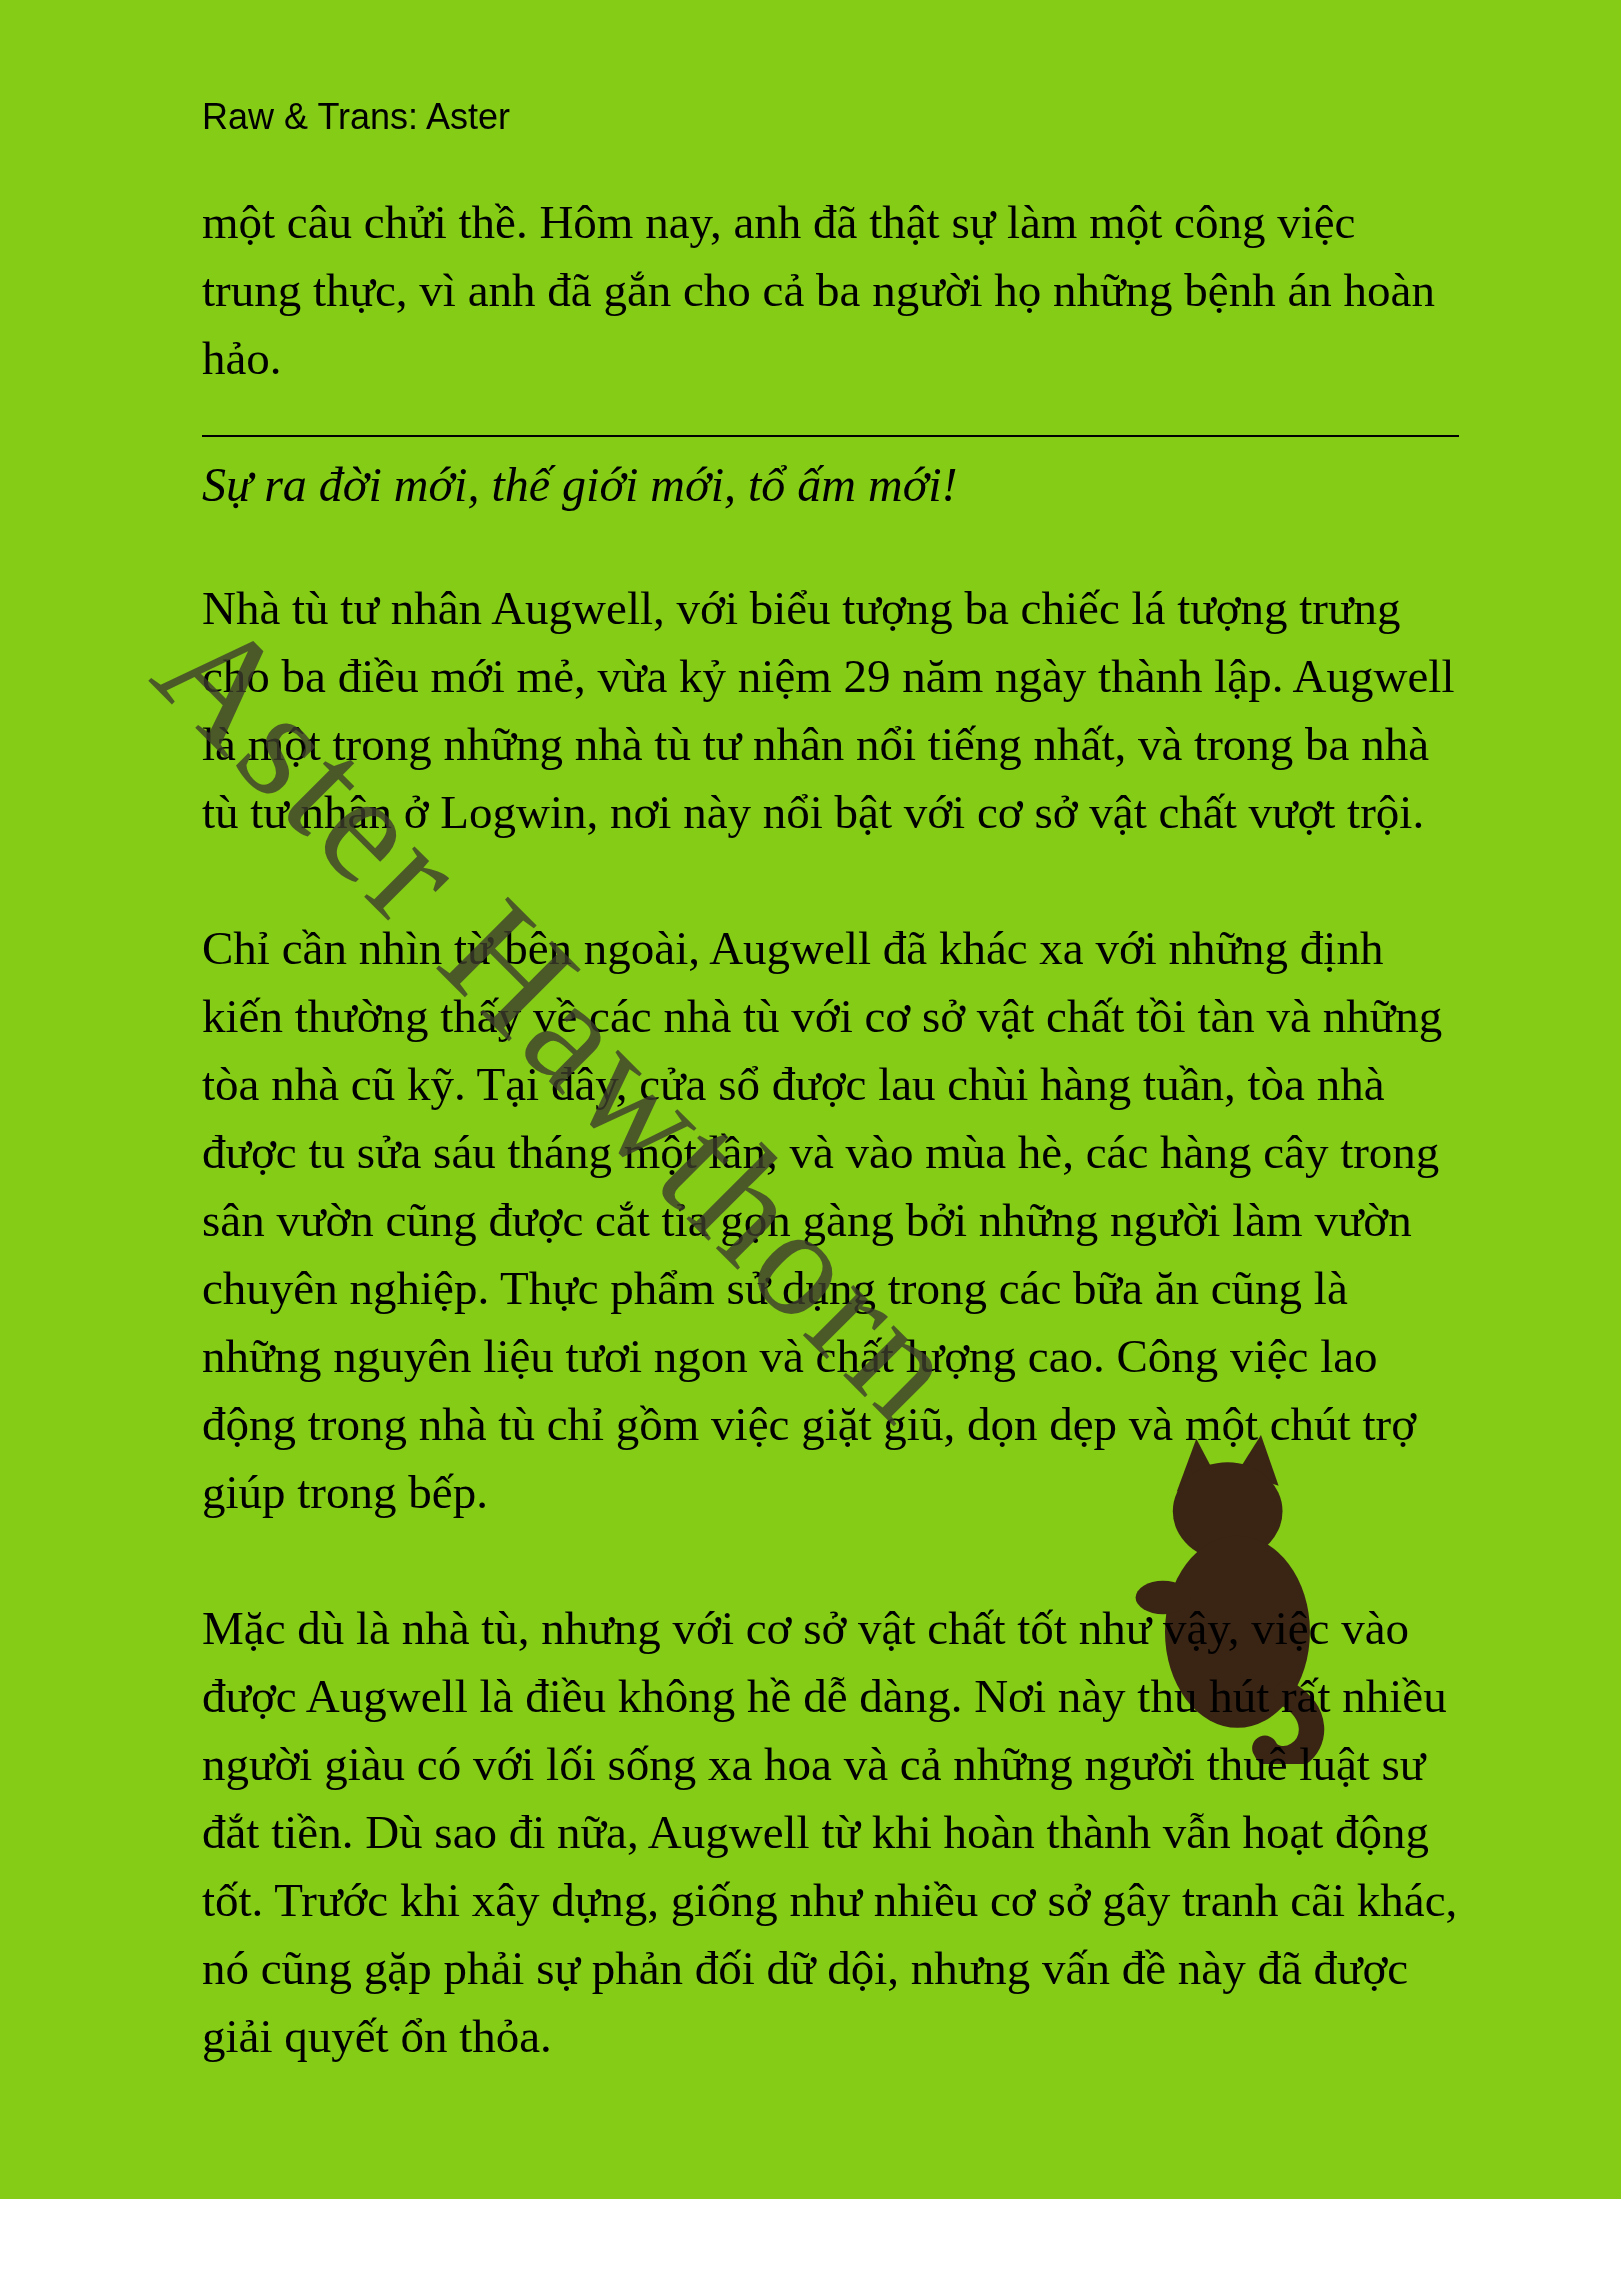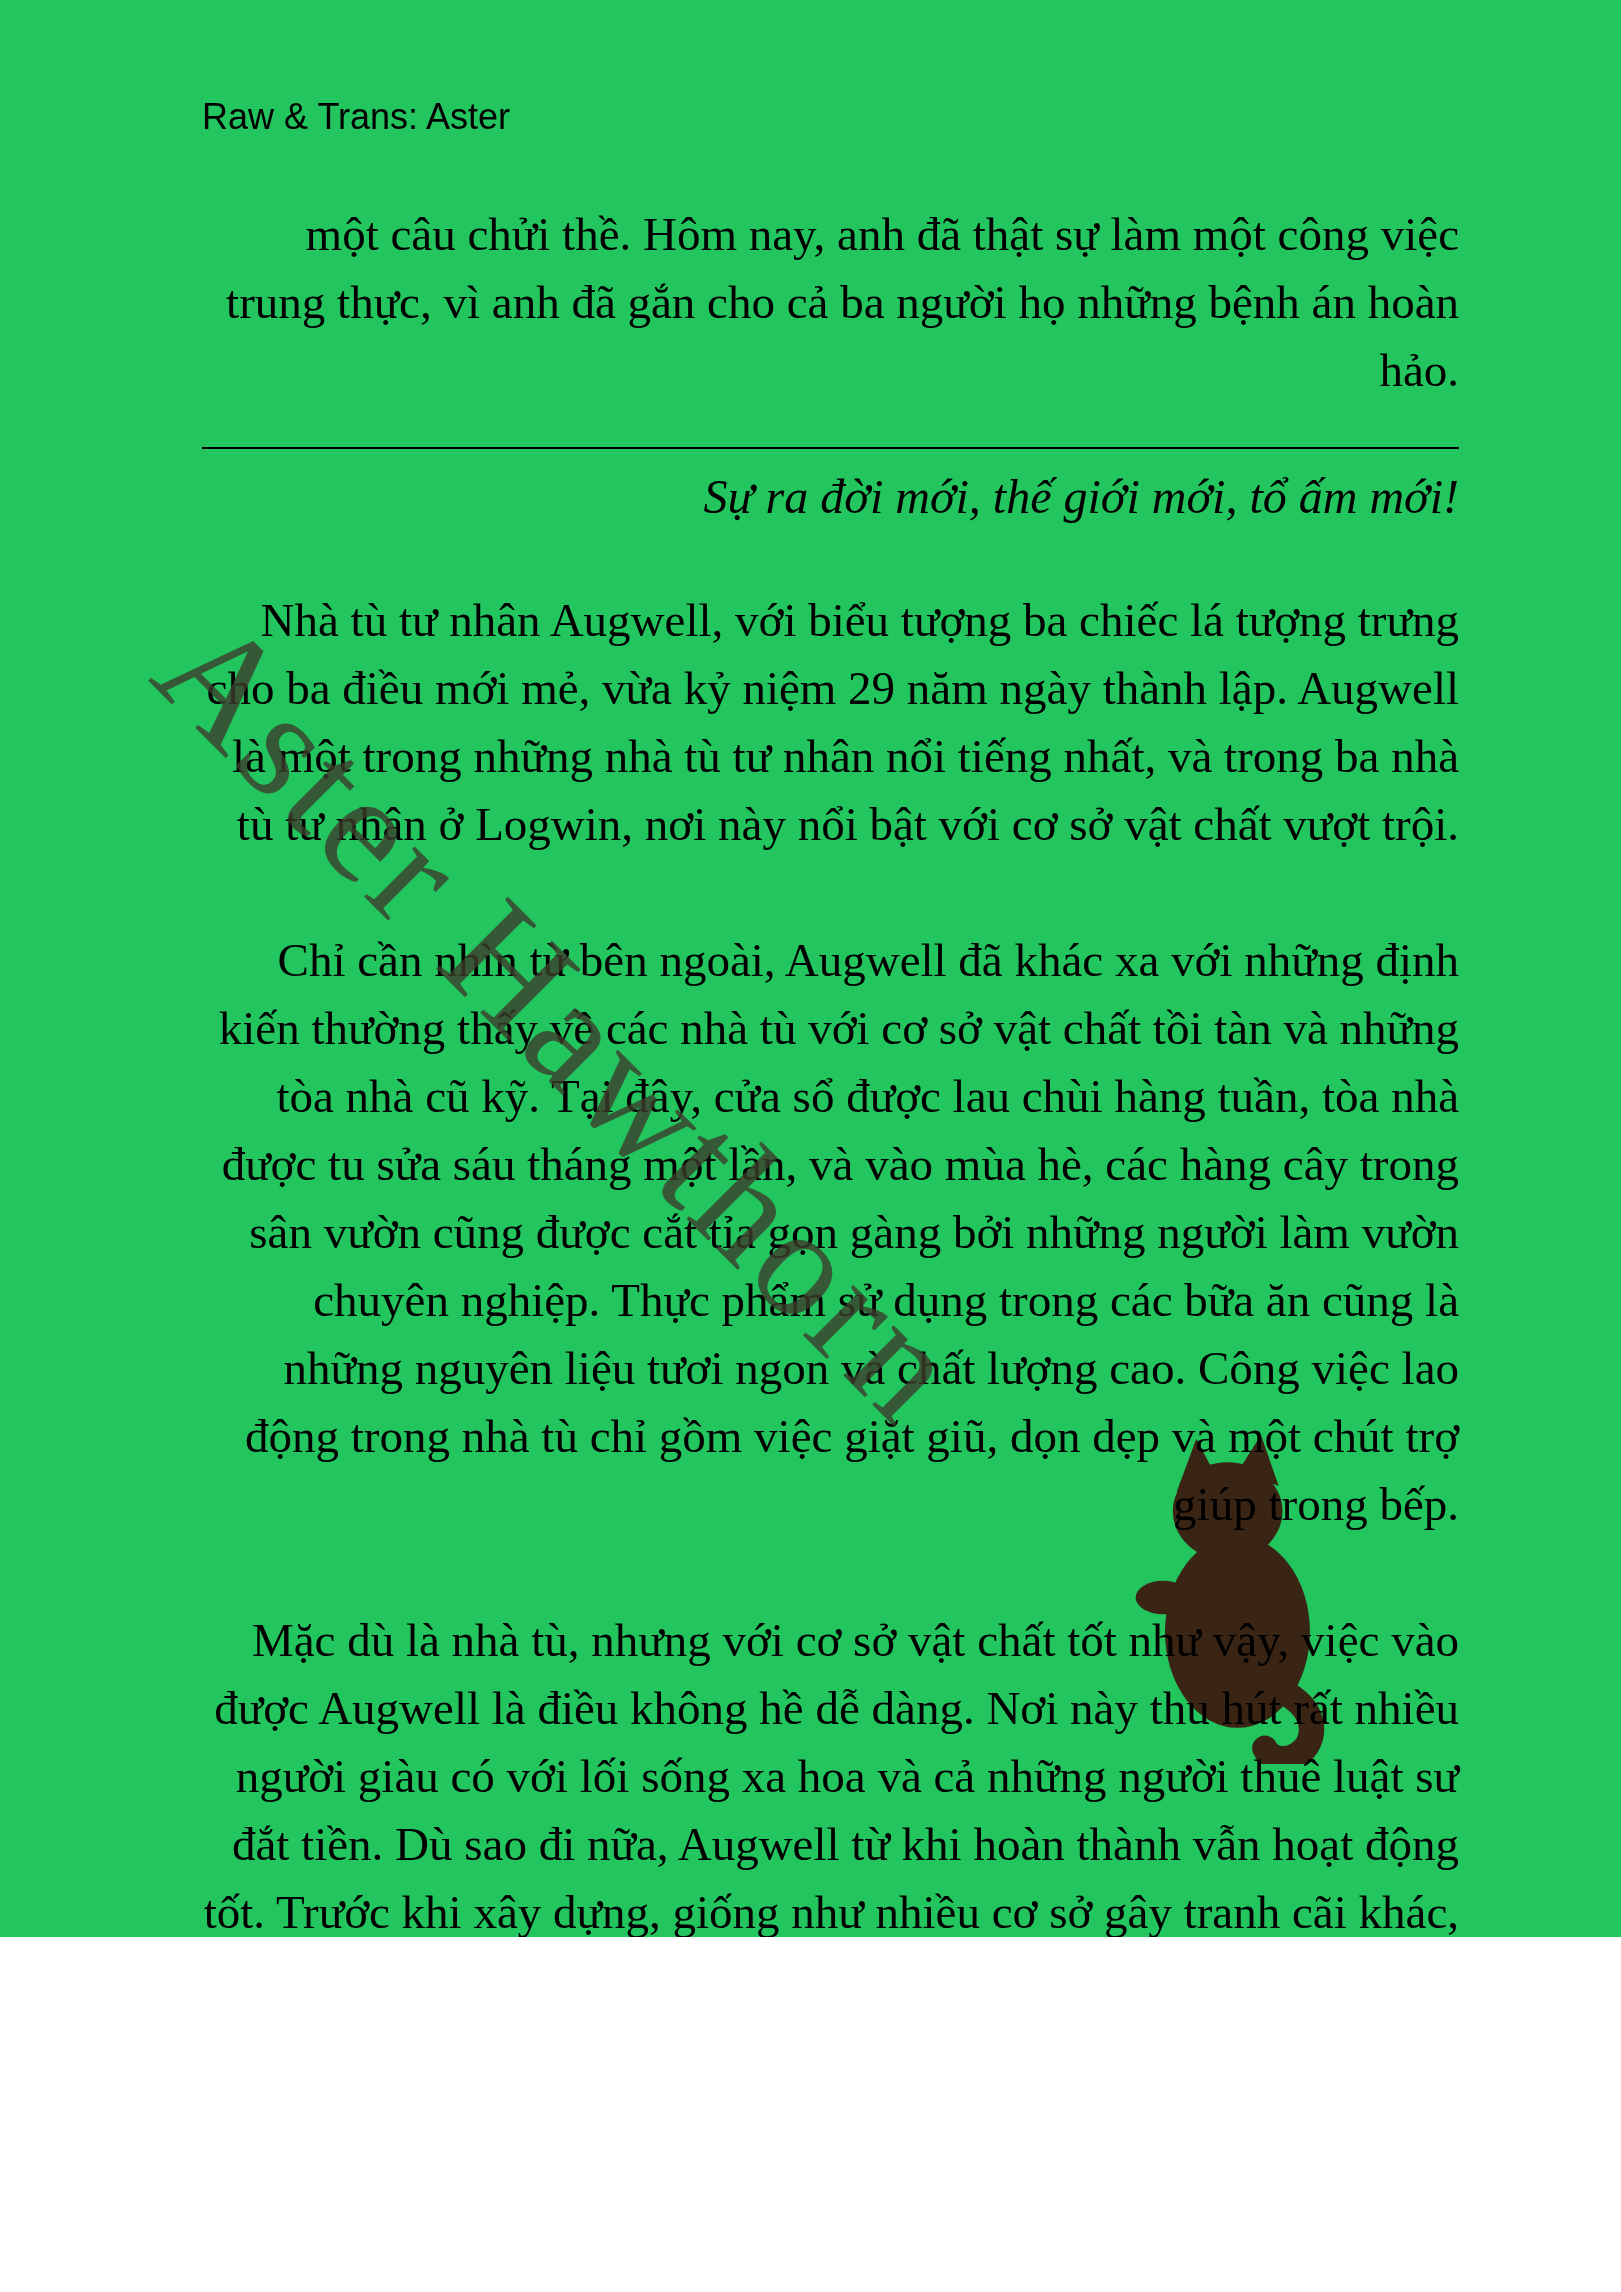--- a/index.html
+++ b/index.html
@@ -1,40 +1,39 @@
 <!DOCTYPE html>
 <html><head>
 <meta charset="utf-8">
 <style>
   * { margin: 0; padding: 0; box-sizing: border-box; }
   html, body { background: #ffffff; }
   .page {
     position: relative;
     width: 1621px;
-    height: 1937px;
-    background: #22c55e;
+    height: 2199px;
+    background: #84cc16;
     overflow: hidden;
     font-family: "Liberation Serif", serif;
     color: #000000;
-    text-align: right;
   }
   .credit-header {
     position: absolute;
     left: 202px;
     top: 94px;
     font-family: "Liberation Sans", sans-serif;
     font-size: 36px;
     line-height: 45px;
     color: #000000;
     z-index: 2;
   }
   .content {
     position: absolute;
     left: 202px;
-    top: 200px;
+    top: 188px;
     width: 1257px;
     font-size: 47px;
     line-height: 68px;
     z-index: 2;
   }
   .content p { margin: 0 0 68px 0; }
   .content p.opening { margin-bottom: 43px; }
   .section-divider {
     border: 0;
     border-top: 2.9px solid #000000;

